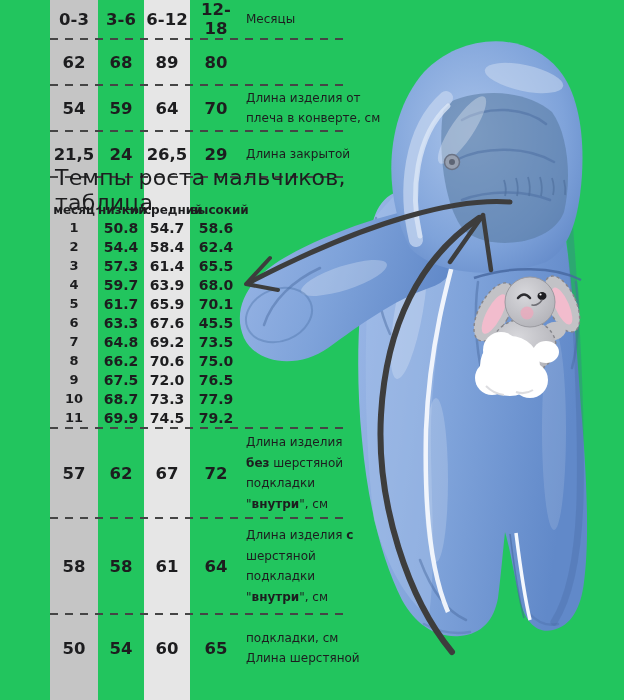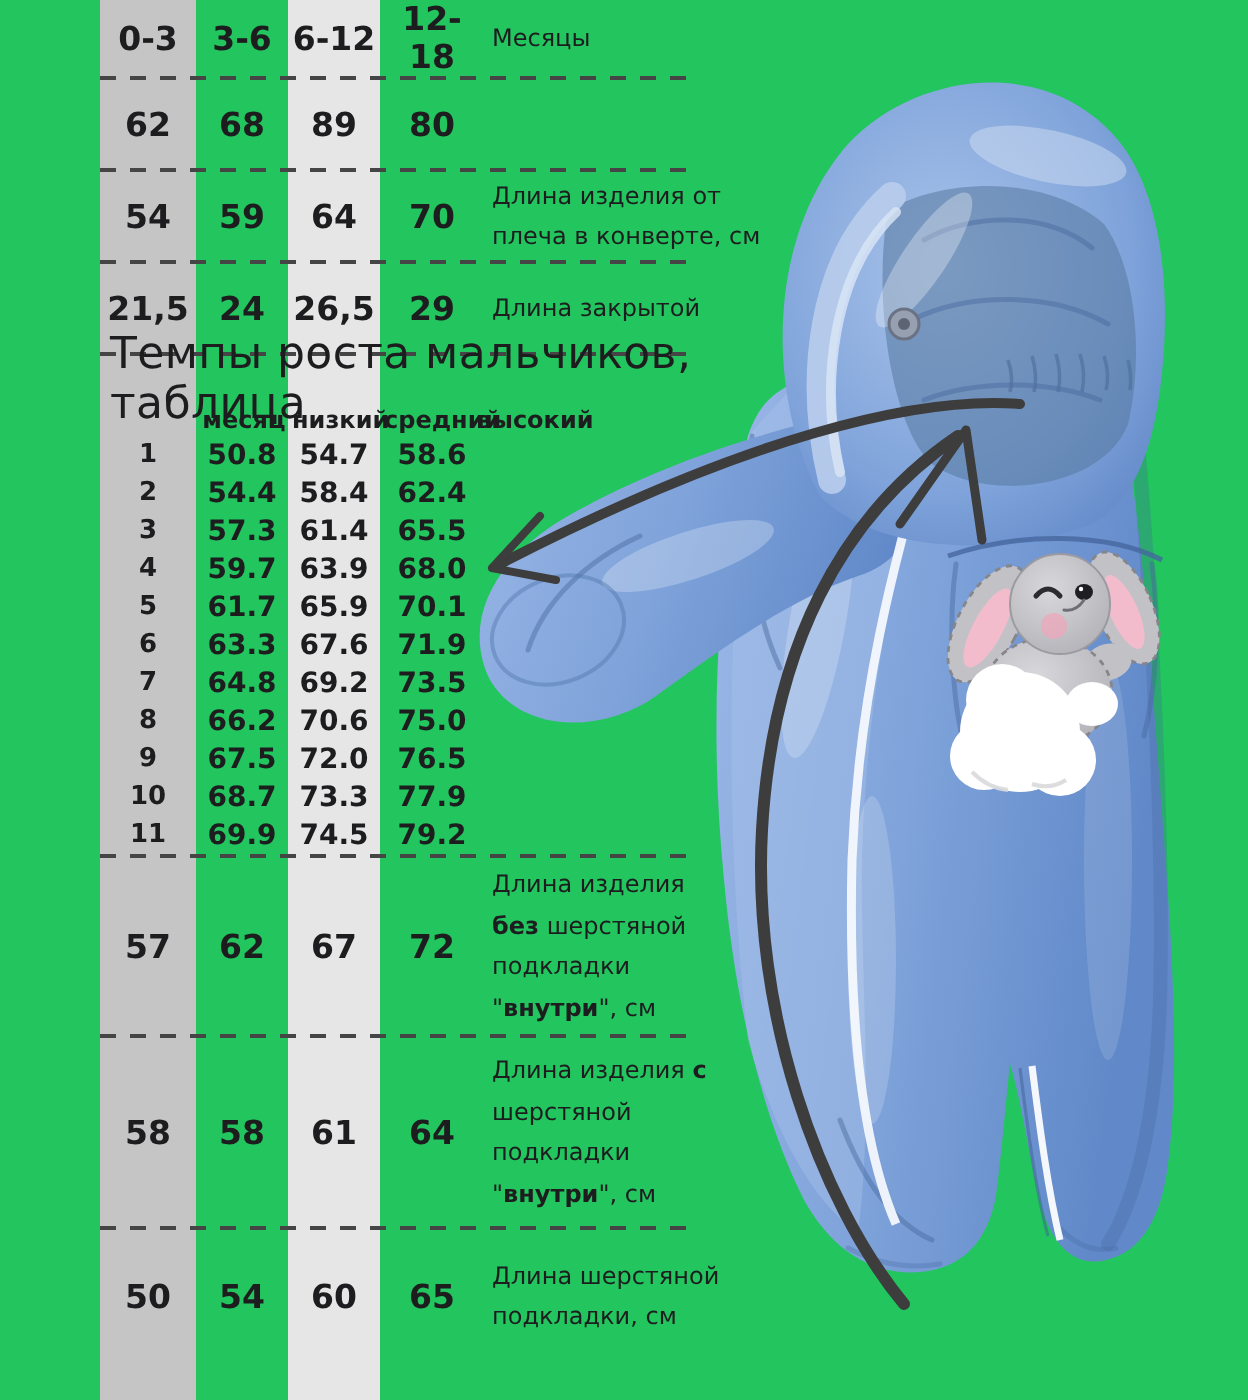--- a/index.html
+++ b/index.html
@@ -16,21 +16,21 @@
   .row{
     position:relative;display:grid;
     grid-template-columns:48px 46px 46px 52px auto;
     align-items:center;padding-left:50px;
   }
   .h38{height:38px}.h44{height:44px}.h88{height:88px}.h94{height:94px}.h66{height:66px}
   .cell{text-align:center;font-weight:700;font-size:16.5px;}
   .gcell{text-align:center;font-weight:700;font-size:14px;}
   .gmonth{text-align:center;font-weight:700;font-size:13px;}
   .ghead .cell{font-size:12px;font-weight:700;}
-  .ghead{height:16px;margin-left:48px;}
+  .ghead{height:16px;}
   .grow{height:19px;}
   .lbl{padding-left:4px;font-weight:400;font-size:12px;line-height:20.5px;white-space:nowrap;}
   .lbl .line b{font-weight:700;}
   .age-cell{font-size:16.5px;}
   .dash{
     height:2px;margin-left:50px;width:294px;
     background:repeating-linear-gradient(90deg,var(--dash) 0 8px,transparent 8px 15px);
   }
   .gt-title{
     height:24px;padding-left:55px;font-size:22px;font-weight:400;
@@ -124,21 +124,21 @@
         <div class="row grow">
           <div class="gmonth">5</div>
           <div class="gcell">61.7</div>
           <div class="gcell">65.9</div>
           <div class="gcell">70.1</div>
         </div>
         <div class="row grow">
           <div class="gmonth">6</div>
           <div class="gcell">63.3</div>
           <div class="gcell">67.6</div>
-          <div class="gcell">71.9</div>
+          <div class="gcell">45.5</div>
         </div>
         <div class="row grow">
           <div class="gmonth">7</div>
           <div class="gcell">64.8</div>
           <div class="gcell">69.2</div>
           <div class="gcell">73.5</div>
         </div>
         <div class="row grow">
           <div class="gmonth">8</div>
           <div class="gcell">66.2</div>
@@ -191,22 +191,22 @@
           <div class="line"><span>"</span><b>внутри</b><span>", см</span></div>
         </div>
       </div>
     <div class="dash"></div>
     <div class="row h66" id="lr2">
         <div class="cell">50</div>
         <div class="cell">54</div>
         <div class="cell">60</div>
         <div class="cell">65</div>
         <div class="lbl">
+          <div class="line">подкладки, см</div>
           <div class="line">Длина шерстяной</div>
-          <div class="line">подкладки, см</div>
         </div>
       </div>
   </div>
 
   <svg class="photo" viewBox="0 0 400 700" aria-hidden="true">
     <defs>
       <linearGradient id="gBody" x1="0" y1="0" x2="1" y2="0.25">
         <stop offset="0" stop-color="#9ab6e6"></stop>
         <stop offset="0.5" stop-color="#7fa3da"></stop>
         <stop offset="1" stop-color="#6189c9"></stop>

